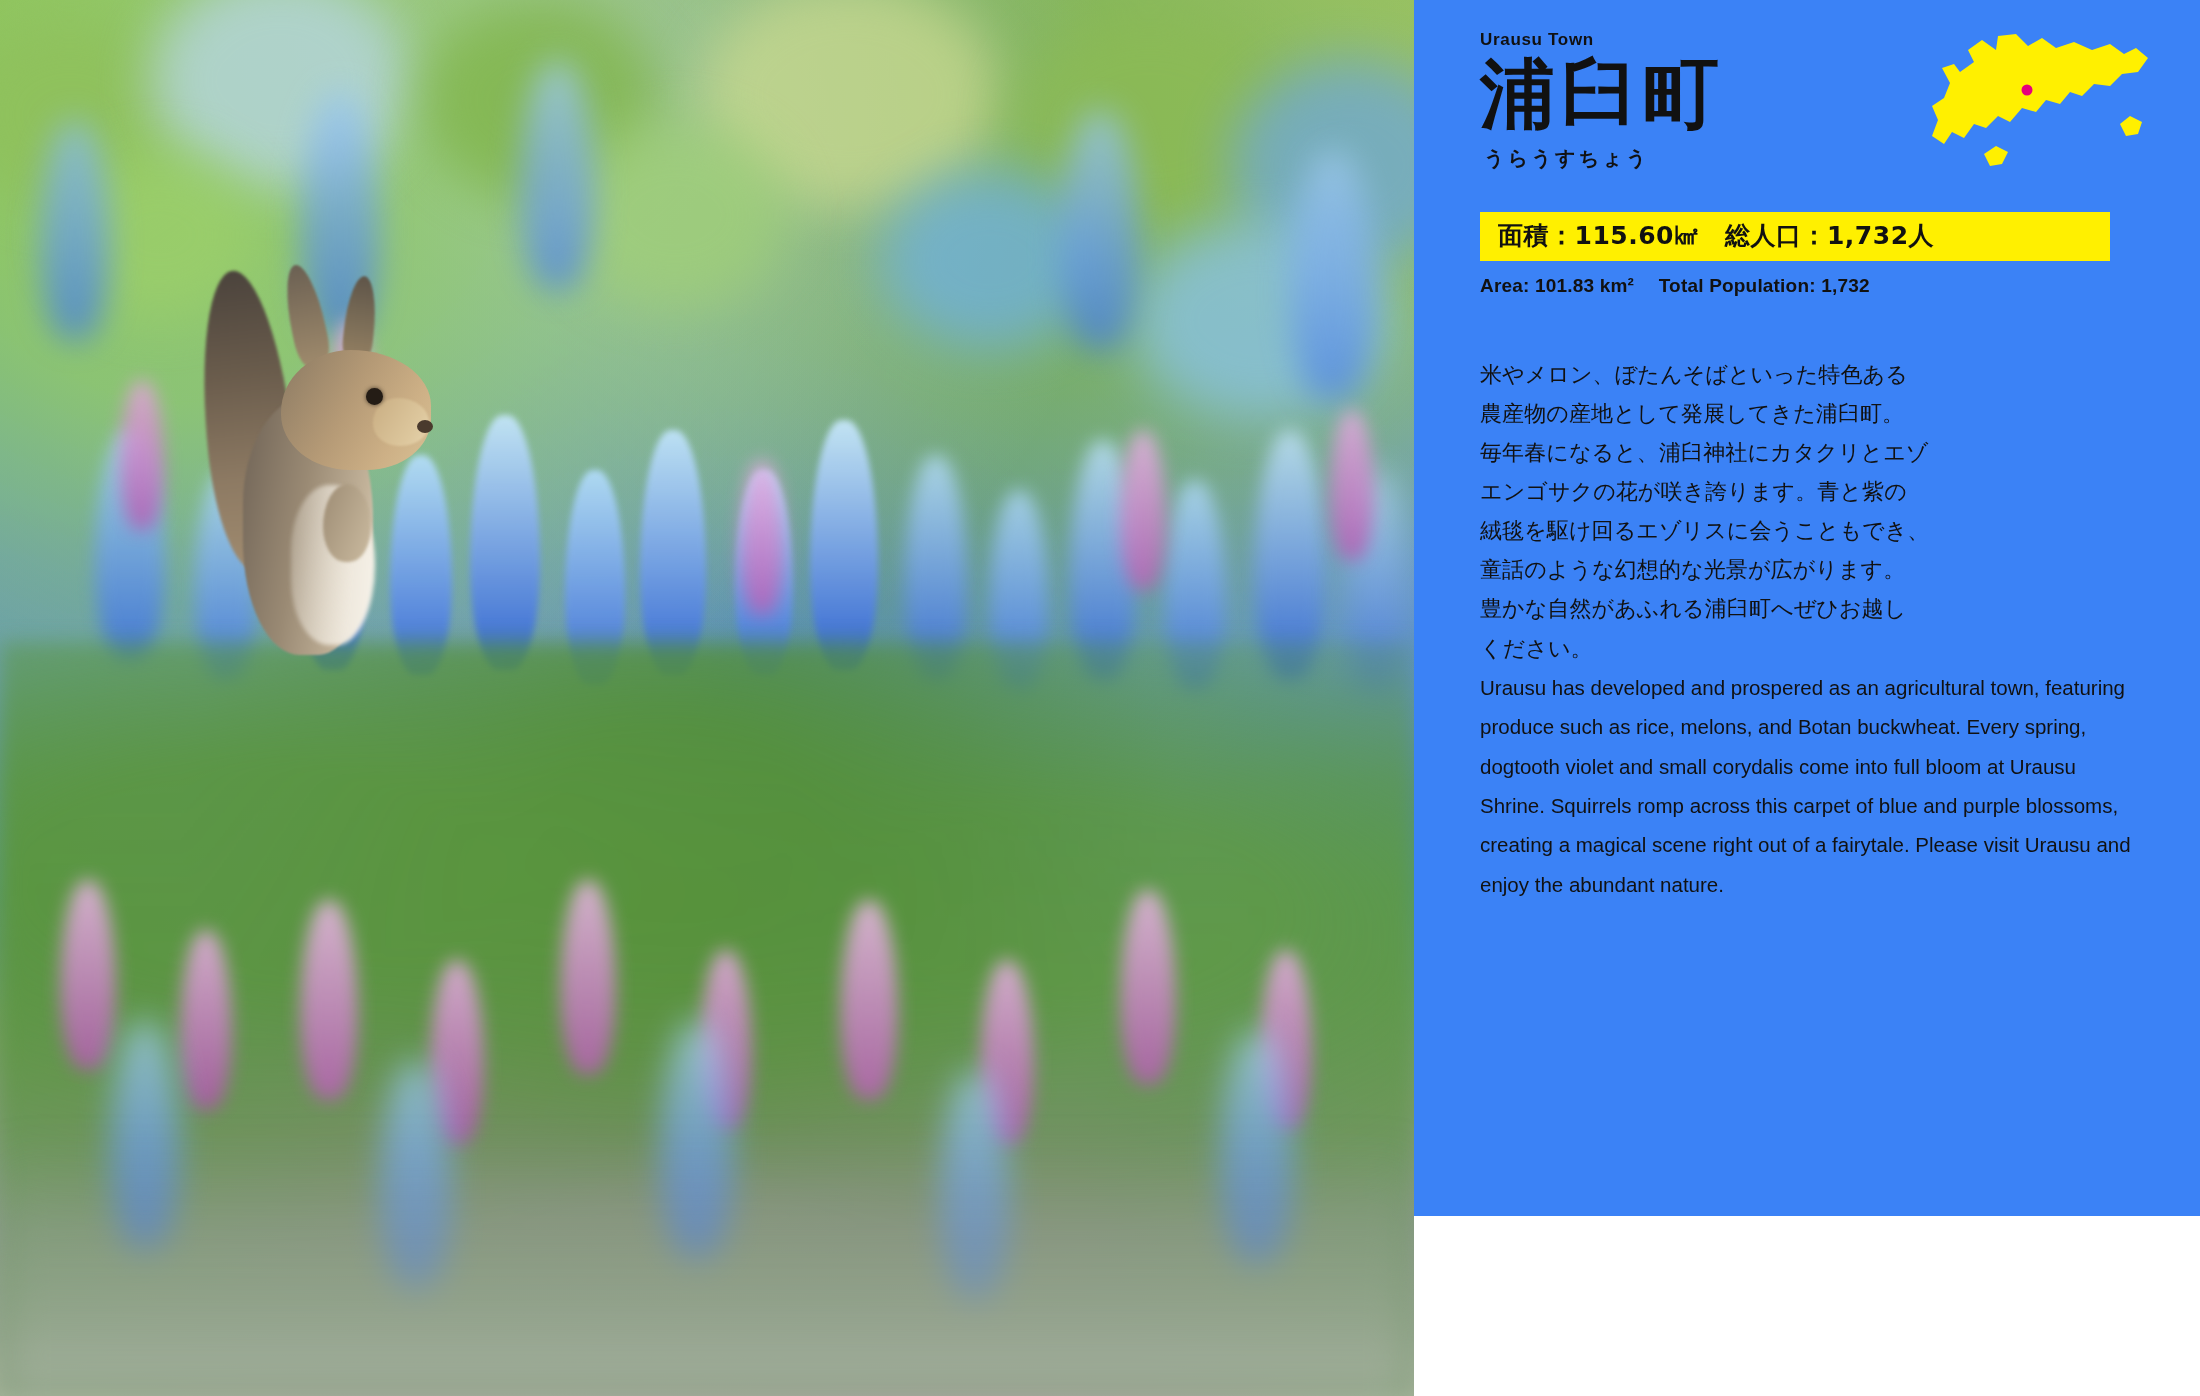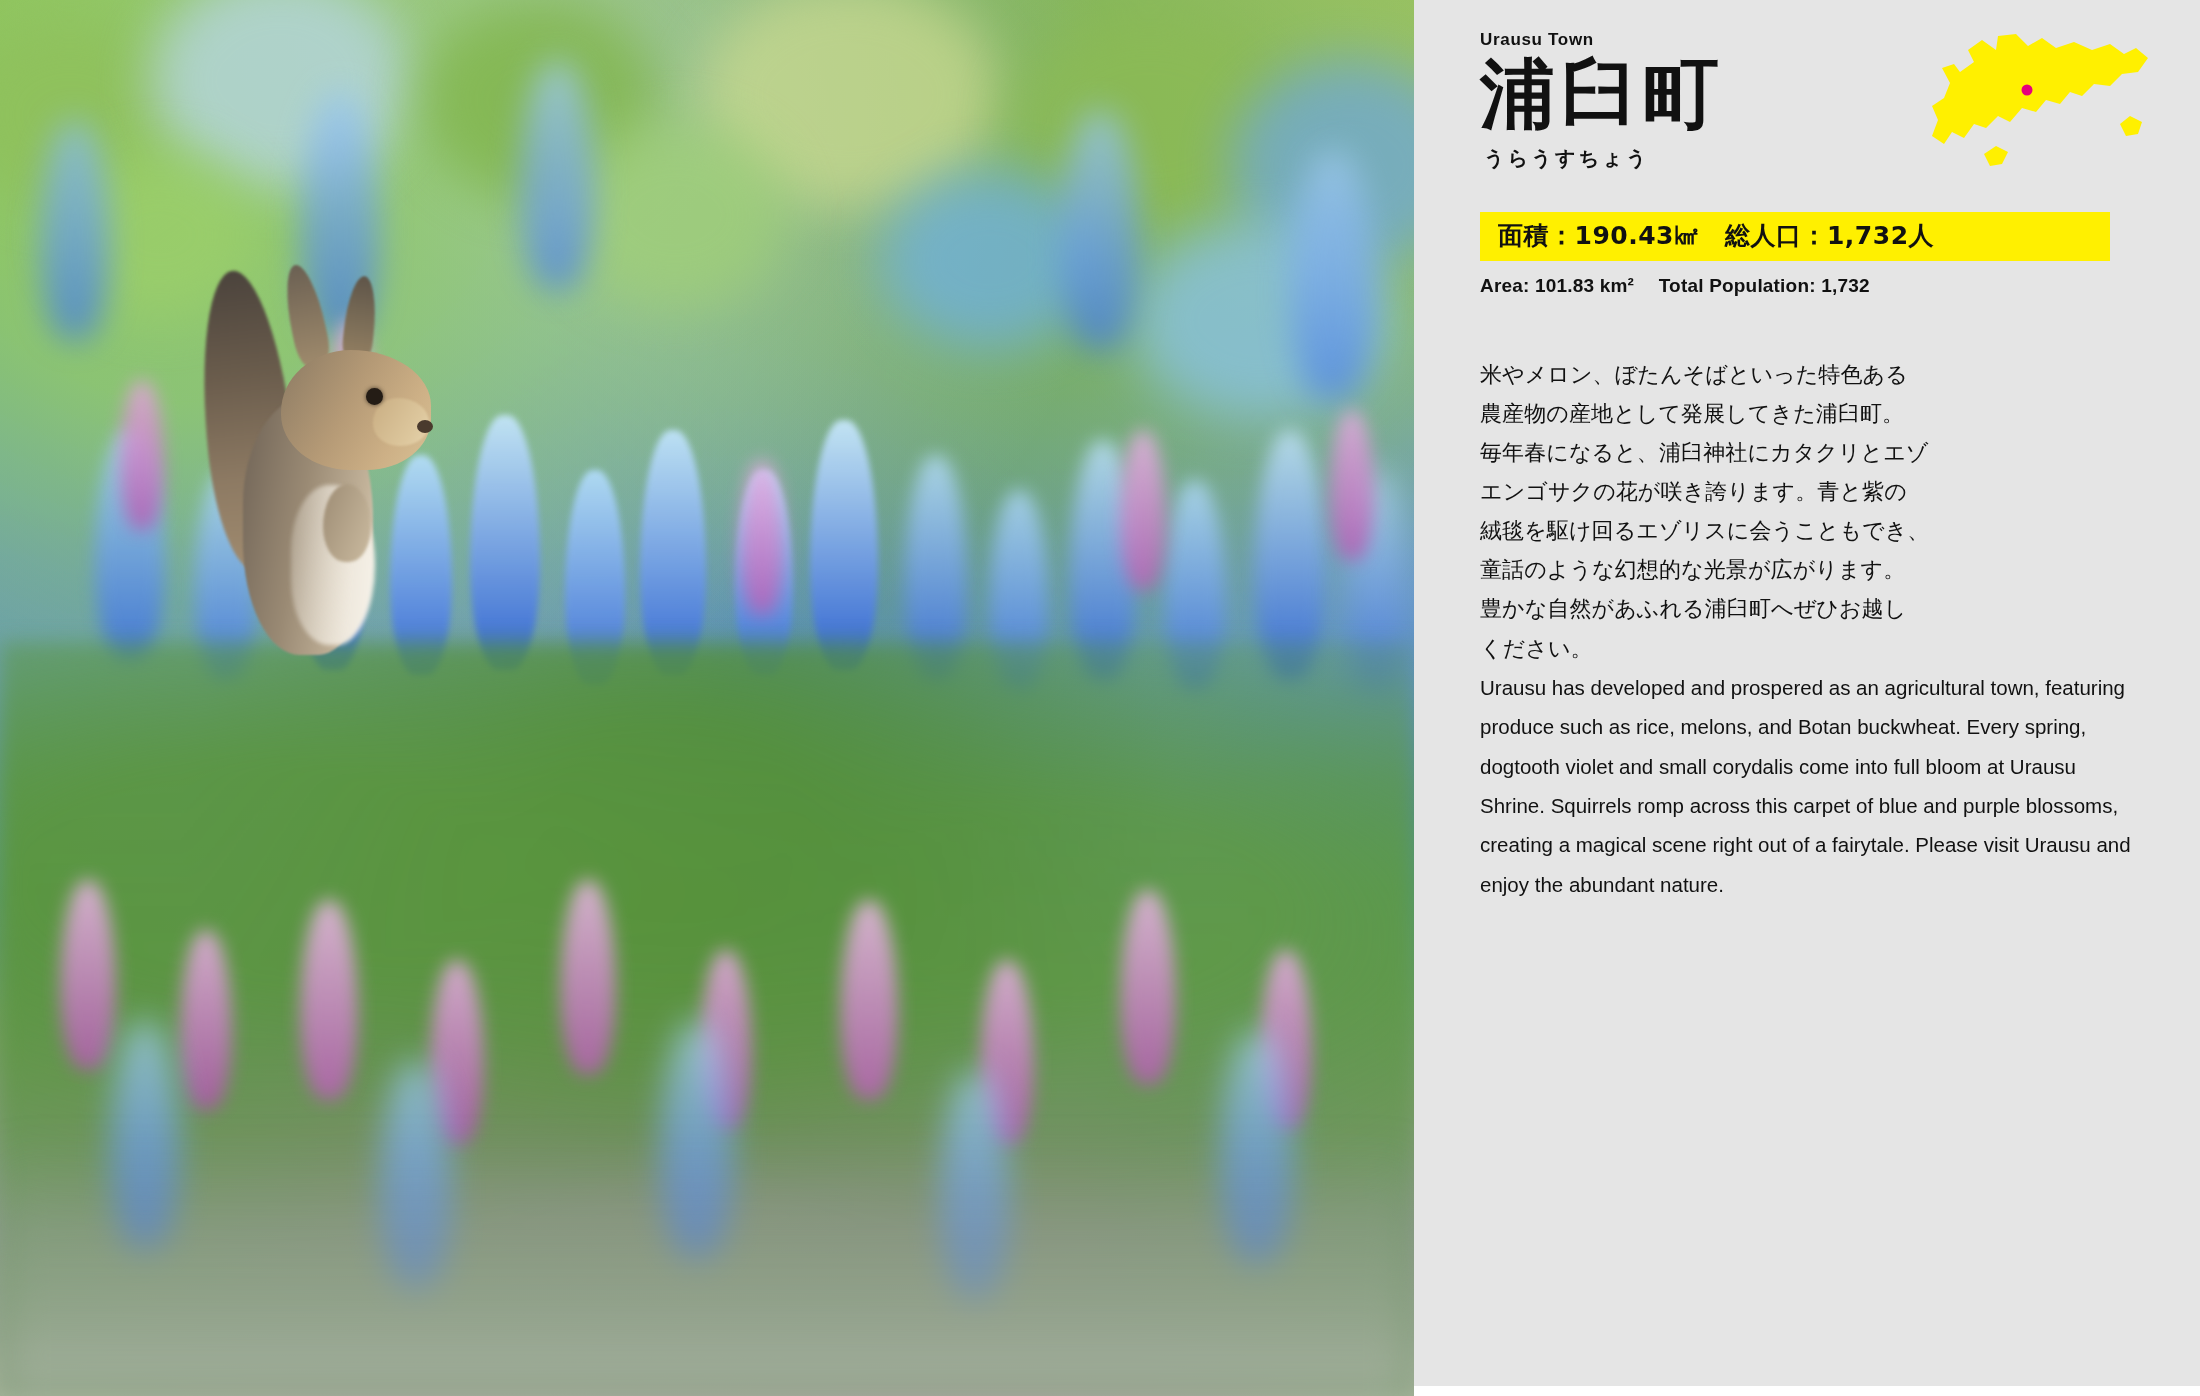--- a/index.html
+++ b/index.html
@@ -162,22 +162,22 @@
     left: 128px; top: 214px; width: 48px; height: 78px;
     background: linear-gradient(110deg, #9d8c74 0%, #cbbba0 100%);
     border-radius: 50% 50% 45% 45% / 55% 55% 45% 45%;
     filter: blur(1.4px);
   }
 
   
   .info {
     position: relative;
     width: 786px;
-    height: 1386px;
-    background: #e5e5e5;
+    height: 1216px;
+    background: #3b82f6;
     box-sizing: border-box;
     padding: 30px 56px 0 66px;
   }
   .eyebrow {
     font-size: 17px;
     font-weight: bold;
     letter-spacing: 0.04em;
     color: #111111;
     margin: 0 0 4px 0;
   }
@@ -345,21 +345,21 @@
                  L170,56 L158,68 L146,64 L136,76 L122,72 L112,84 L98,80 L86,94 L74,88 L62,100
                  L50,96 L40,110 L28,104 L20,116 L8,108 L14,92 L8,78 L20,70 Z" fill="#fff000"></path>
         <path d="M196,96 L206,88 L218,94 L214,106 L202,108 Z" fill="#fff000"></path>
         <path d="M60,126 L72,118 L84,124 L78,136 L66,138 Z" fill="#fff000"></path>
         <circle cx="103" cy="62" r="5.5" fill="#e6007e"></circle>
       </svg>
     </div>
 
     
     <div class="stat-bar">
-      <div class="stat-bar-inner">面積：190.43㎢　総人口：1,732人</div>
+      <div class="stat-bar-inner">面積：115.60㎢　総人口：1,732人</div>
     </div>
     <div class="stat-en">Area: 101.83 km²　 Total Population: 1,732</div>
 
     
     <div class="body-jp">
       <div>米やメロン、ぼたんそばといった特色ある</div>
       <div>農産物の産地として発展してきた浦臼町。</div>
       <div>毎年春になると、浦臼神社にカタクリとエゾ</div>
       <div>エンゴサクの花が咲き誇ります。青と紫の</div>
       <div>絨毯を駆け回るエゾリスに会うこともでき、</div>

